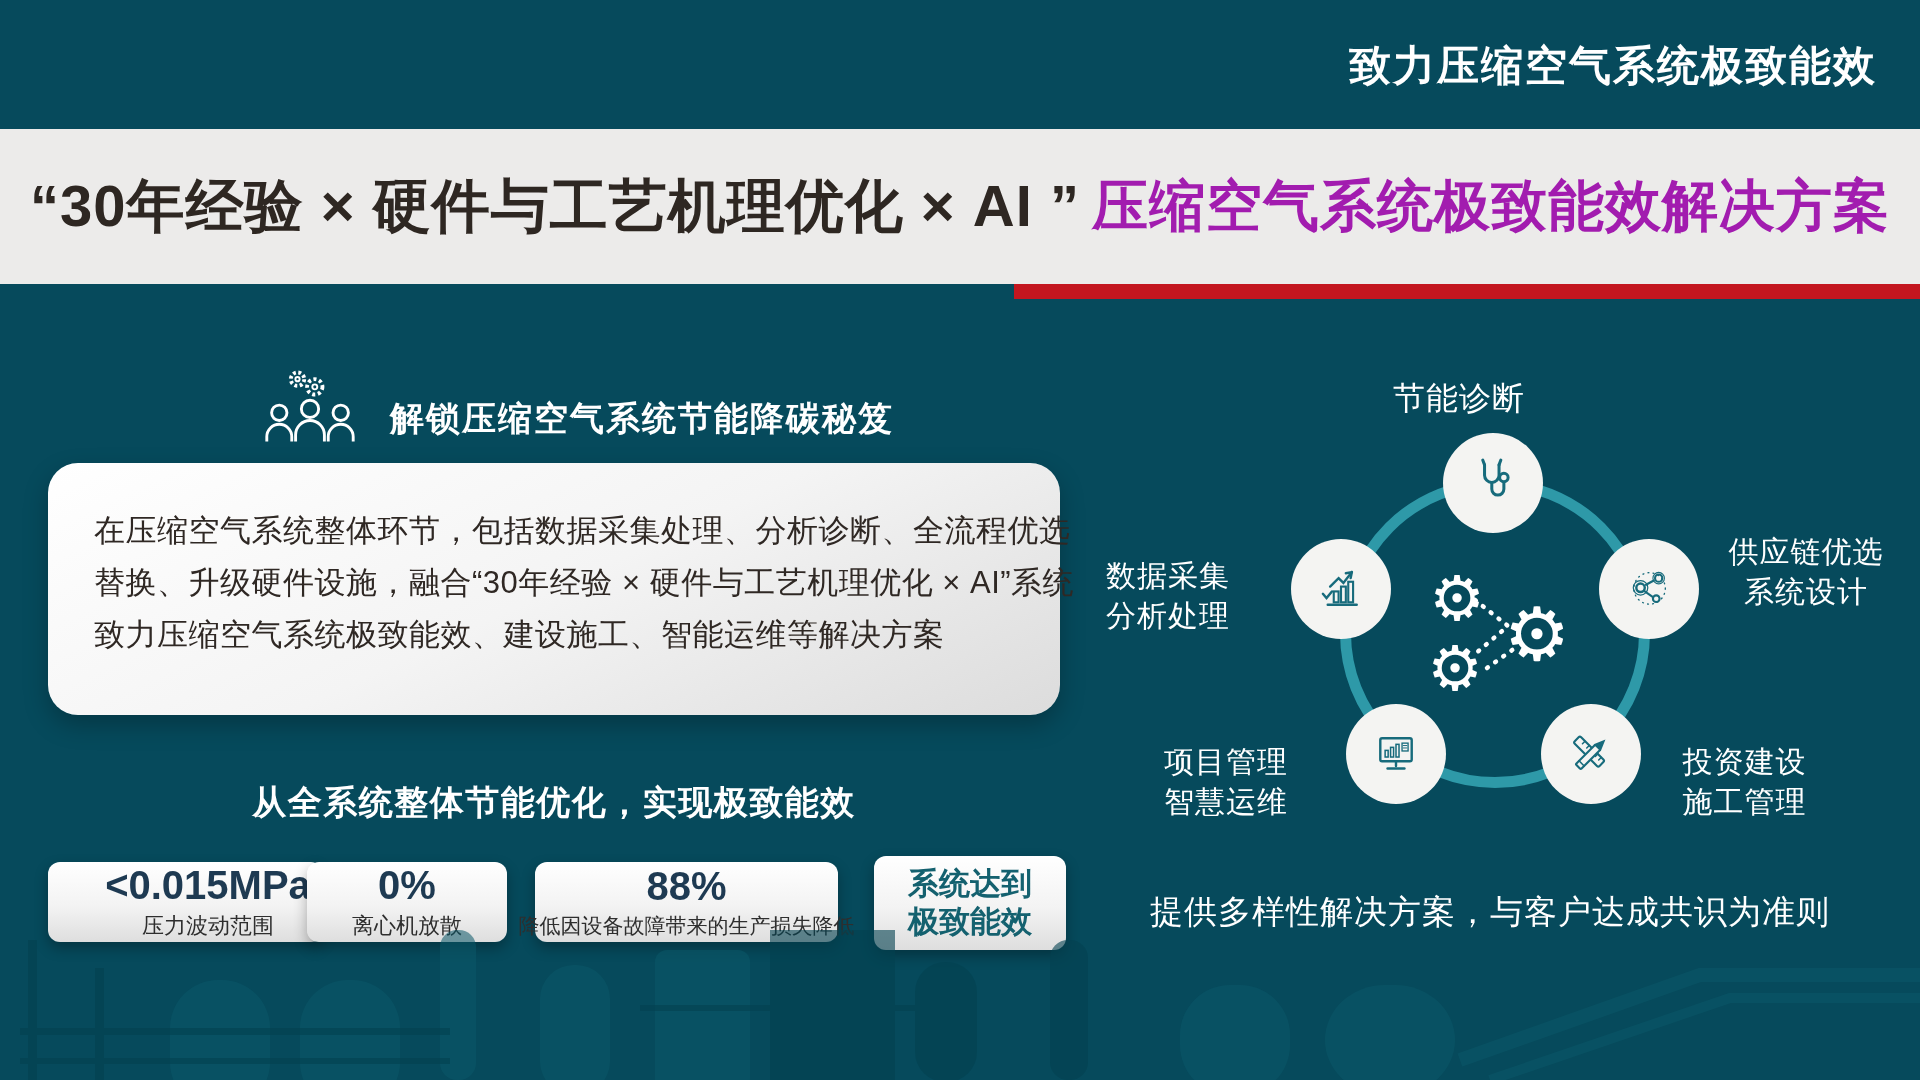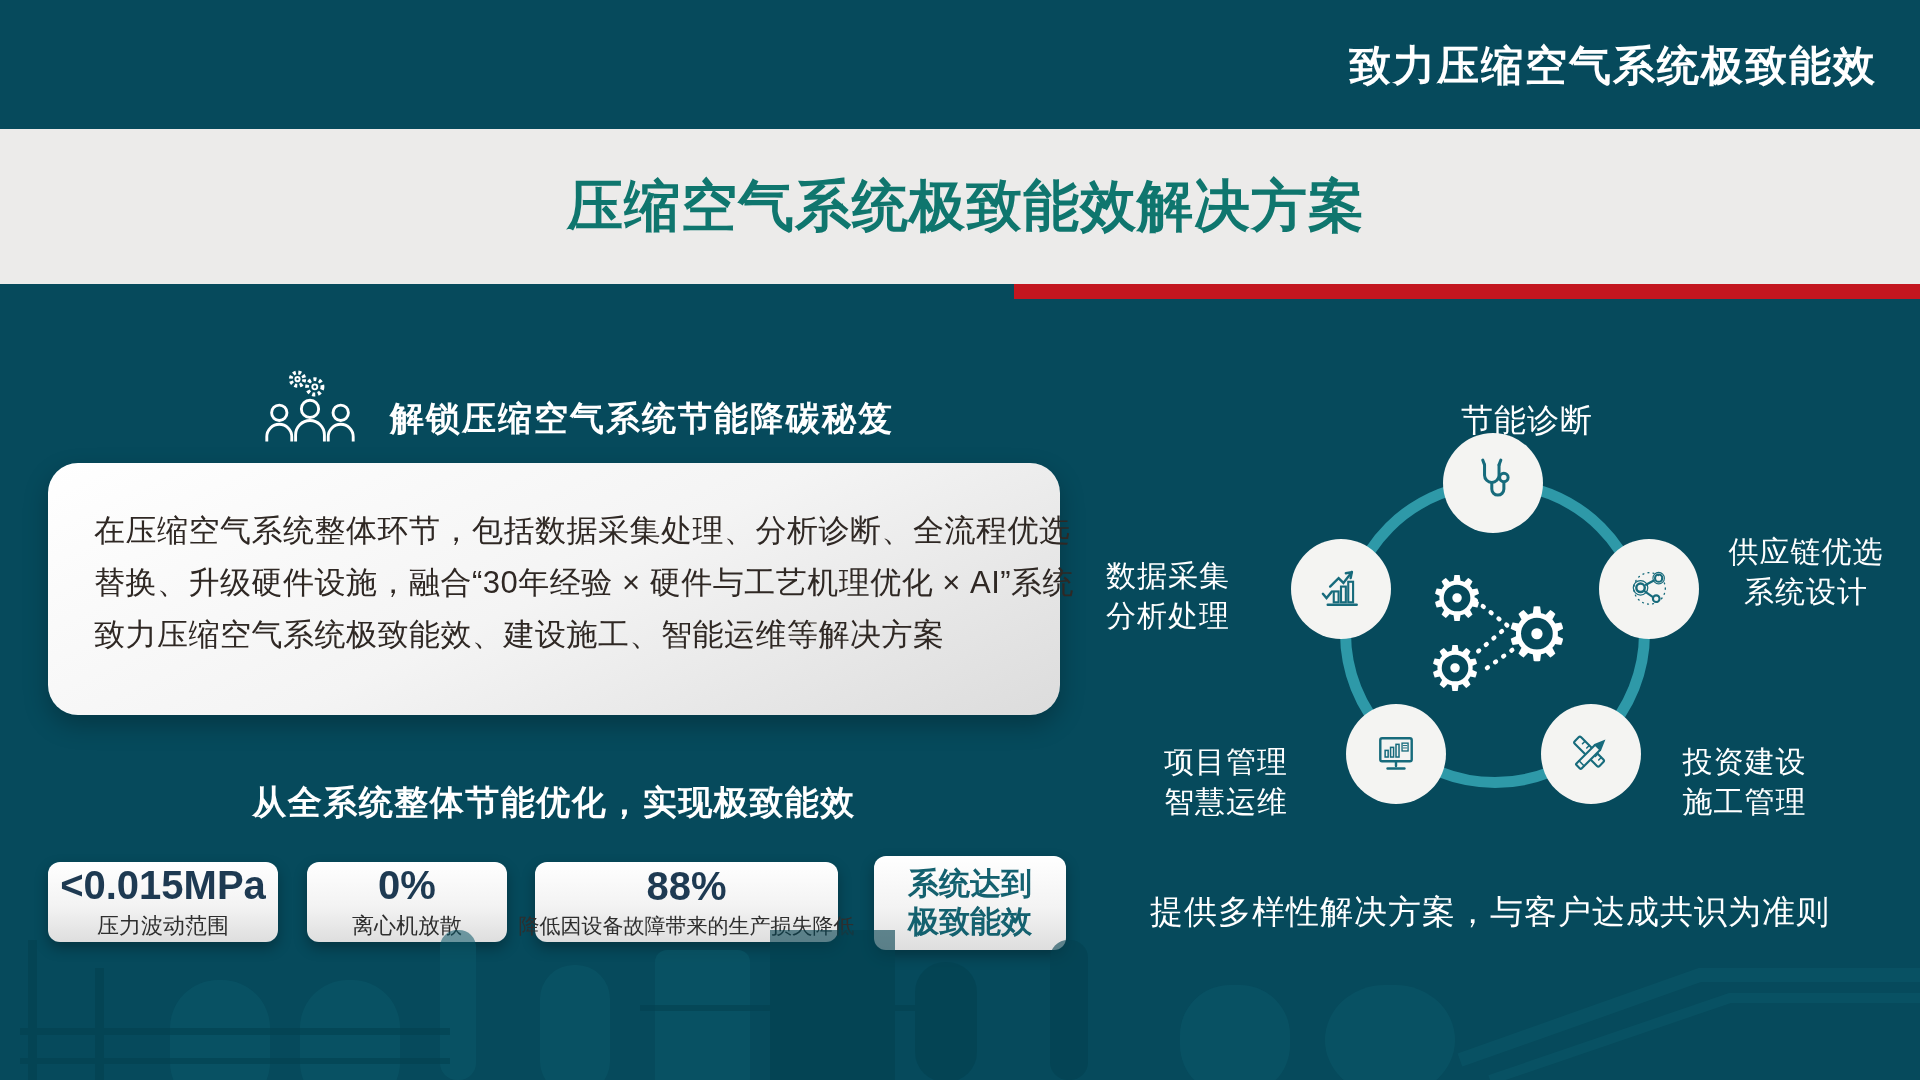--- a/index.html
+++ b/index.html
@@ -13,21 +13,21 @@
   .tagline{
     position:absolute;right:43px;top:38px;
     color:#FFFFFF;font-size:42px;font-weight:bold;letter-spacing:2px;white-space:nowrap;
   }
   
   .banner{
     position:absolute;left:0;top:129px;width:1920px;height:155px;background:#ECEBEA;
     display:flex;align-items:center;justify-content:center;white-space:nowrap;
   }
   .banner .strong{font-size:58px;font-weight:900;color:#2E2722;letter-spacing:1px;}
-  .banner .rest{font-size:56px;font-weight:700;color:#0f766e;margin-left:12px;letter-spacing:1px;}
+  .banner .rest{font-size:56px;font-weight:700;color:#a21caf;margin-left:12px;letter-spacing:1px;}
   .red-bar{position:absolute;left:1014px;top:284px;width:906px;height:15px;background:#C3161F;}
   
   .unlock-heading{
     position:absolute;left:262px;top:368px;display:flex;align-items:flex-end;gap:32px;
   }
   .unlock-heading .txt{color:#FFFFFF;font-size:34px;font-weight:600;letter-spacing:2px;padding-bottom:4px;white-space:nowrap;}
   .card{
     position:absolute;left:48px;top:463px;width:1012px;height:252px;border-radius:30px;
     background:linear-gradient(155deg,#FFFFFF 0%,#F4F4F4 50%,#DCDCDC 100%);
     box-shadow:0 10px 24px rgba(0,0,0,0.25);
@@ -42,42 +42,42 @@
   }
   
   .stat{
     position:absolute;border-radius:12px;
     background:linear-gradient(180deg,#FFFFFF 0%,#F3F3F3 55%,#DEDEDE 100%);
     box-shadow:0 6px 14px rgba(0,0,0,0.3);
     display:flex;flex-direction:column;align-items:center;justify-content:center;
   }
   .stat .value{color:#1E3A52;font-size:40px;font-weight:bold;line-height:44px;}
   .stat .label{color:#2E2E2E;font-size:22px;margin-top:4px;white-space:nowrap;}
-  .stat.b1{left:48px;top:862px;width:230px;height:80px;}
+  .stat.b1{left:48px;top:862px;width:230px;height:80px;padding-left:45px;}
   .stat.b2{left:307px;top:862px;width:200px;height:80px;}
   .stat.b3{left:535px;top:862px;width:303px;height:80px;}
   .stat.b3 .label{font-size:21px;}
   .stat.b4{left:874px;top:856px;width:192px;height:94px;}
   .stat.b4 .value{color:#14616F;font-size:31px;line-height:38px;}
   
   .ring{
     position:absolute;left:1340px;top:478px;width:310px;height:310px;border-radius:50%;
     border:11px solid #2E99A8;box-sizing:border-box;
   }
   .node{
     position:absolute;width:100px;height:100px;border-radius:50%;background:#F4F4F2;
     display:flex;align-items:center;justify-content:center;
   }
   .node.top{left:1443px;top:433px;}
   .node.left{left:1291px;top:539px;}
   .node.right{left:1599px;top:539px;}
   .node.bleft{left:1346px;top:704px;}
   .node.bright{left:1541px;top:704px;}
   .dlabel{color:#FFFFFF;font-size:30px;line-height:40px;letter-spacing:1px;position:absolute;white-space:nowrap;}
-  .dlabel.top{left:1393px;top:378px;width:200px;text-align:right;font-size:32px;margin-top:22px;}
+  .dlabel.top{left:1393px;top:378px;width:200px;text-align:left;font-size:32px;}
   .dlabel.left{left:1088px;top:556px;width:160px;text-align:center;}
   .dlabel.right{left:1716px;top:532px;width:180px;text-align:center;}
   .dlabel.bleft{left:1164px;top:742px;width:145px;text-align:left;}
   .dlabel.bright{left:1672px;top:742px;width:145px;text-align:center;}
   .center-gears{position:absolute;left:1415px;top:550px;}
   .diagram-footer{
     position:absolute;left:1130px;top:890px;width:720px;text-align:center;
     color:#FFFFFF;font-size:33px;letter-spacing:1px;white-space:nowrap;
   }
   
@@ -87,20 +87,21 @@
 </head>
 <body>
 
 <div class="slide">
 
   <div class="header">
     <div class="tagline">致力压缩空气系统极致能效</div>
   </div>
 
   <div class="banner">
+    <span class="strong">“30年经验 × 硬件与工艺机理优化 × AI ”</span>
     <span class="rest">压缩空气系统极致能效解决方案</span>
   </div>
   <div class="red-bar"></div>
 
   <div class="unlock-heading">
     <span>
       <svg width="96" height="78" viewBox="0 0 100 80" fill="none" stroke="#FFFFFF">
         <circle cx="18" cy="46" r="8" stroke-width="3"></circle>
         <path d="M5,76 v-5 a13,13 0 0 1 26,0 v5" stroke-width="3"></path>
         <circle cx="50" cy="42" r="9" stroke-width="3"></circle>

